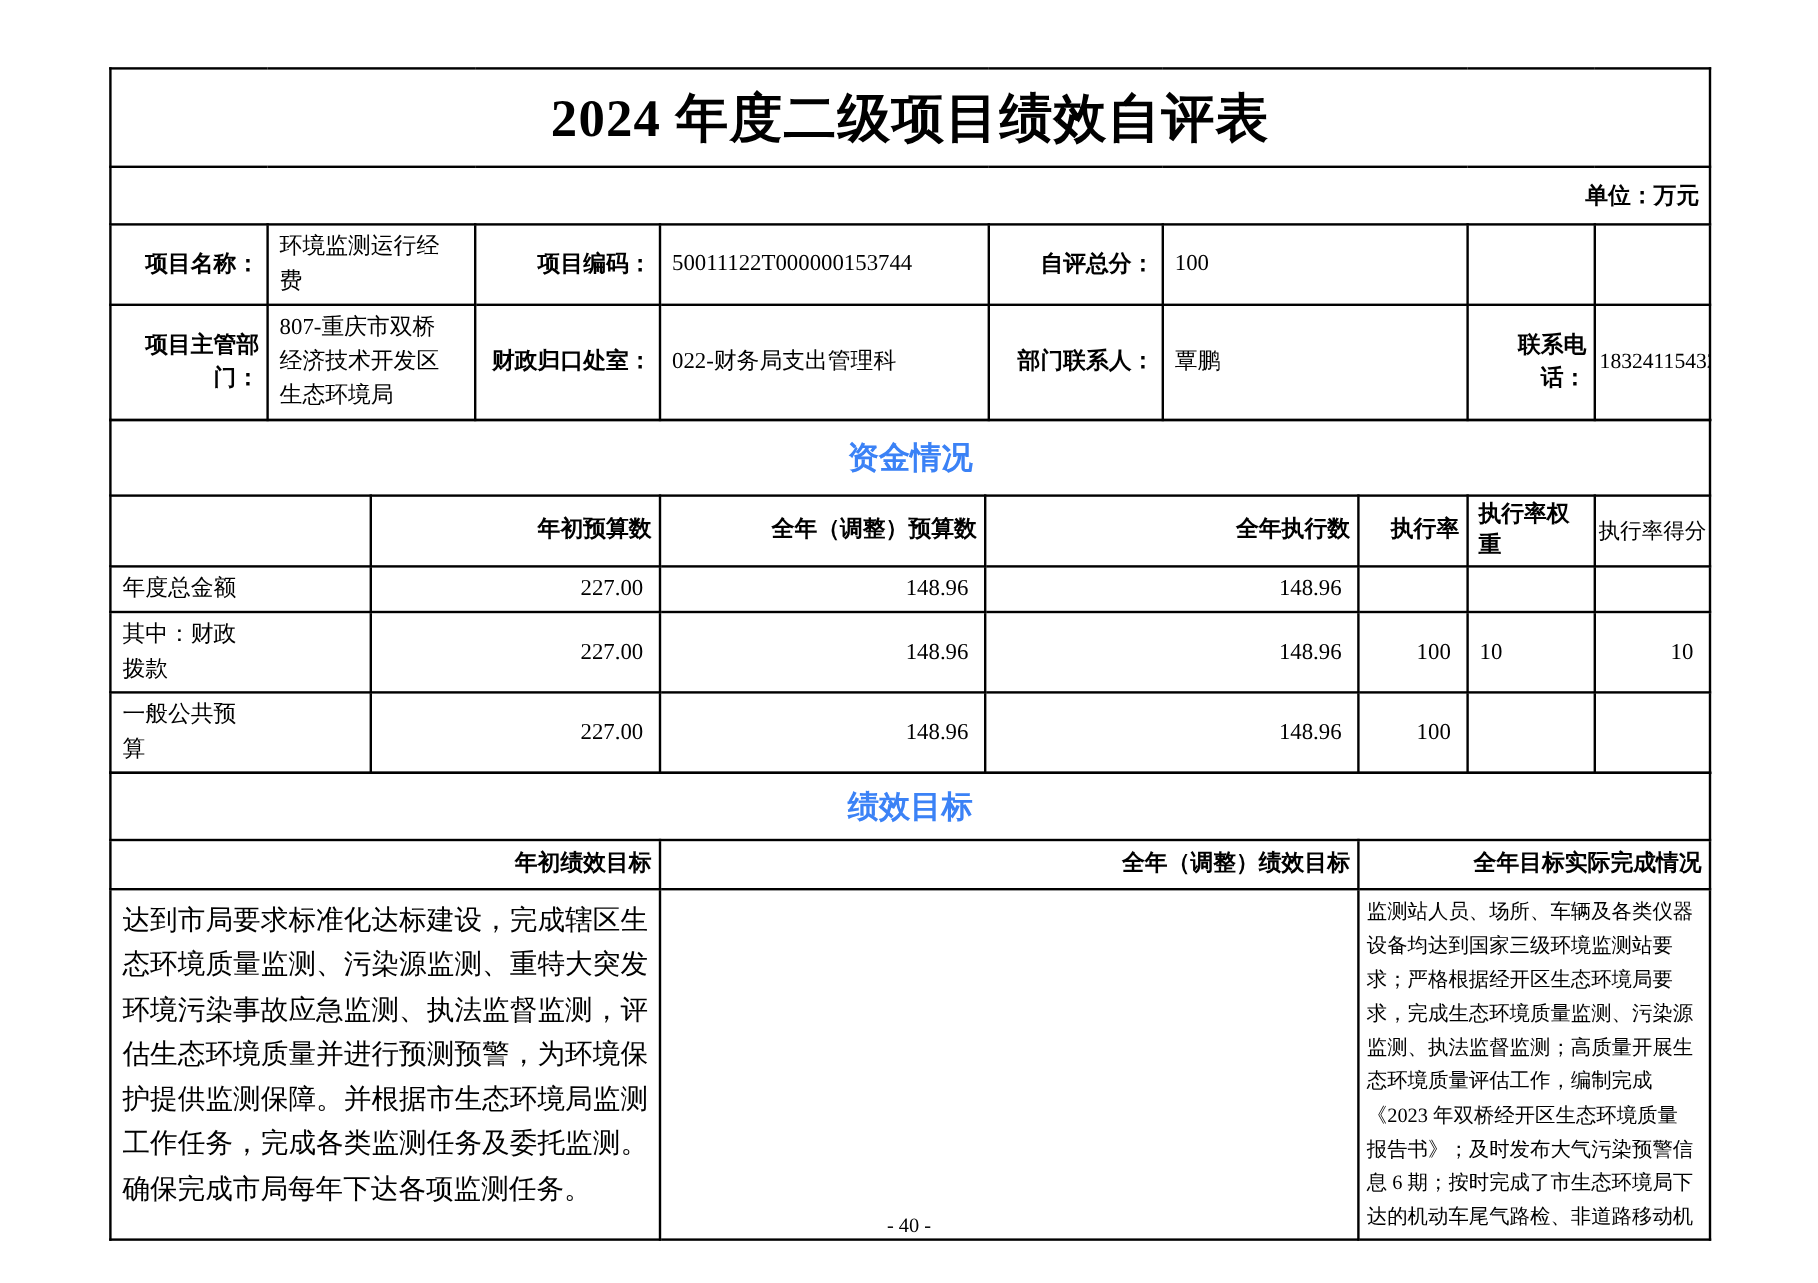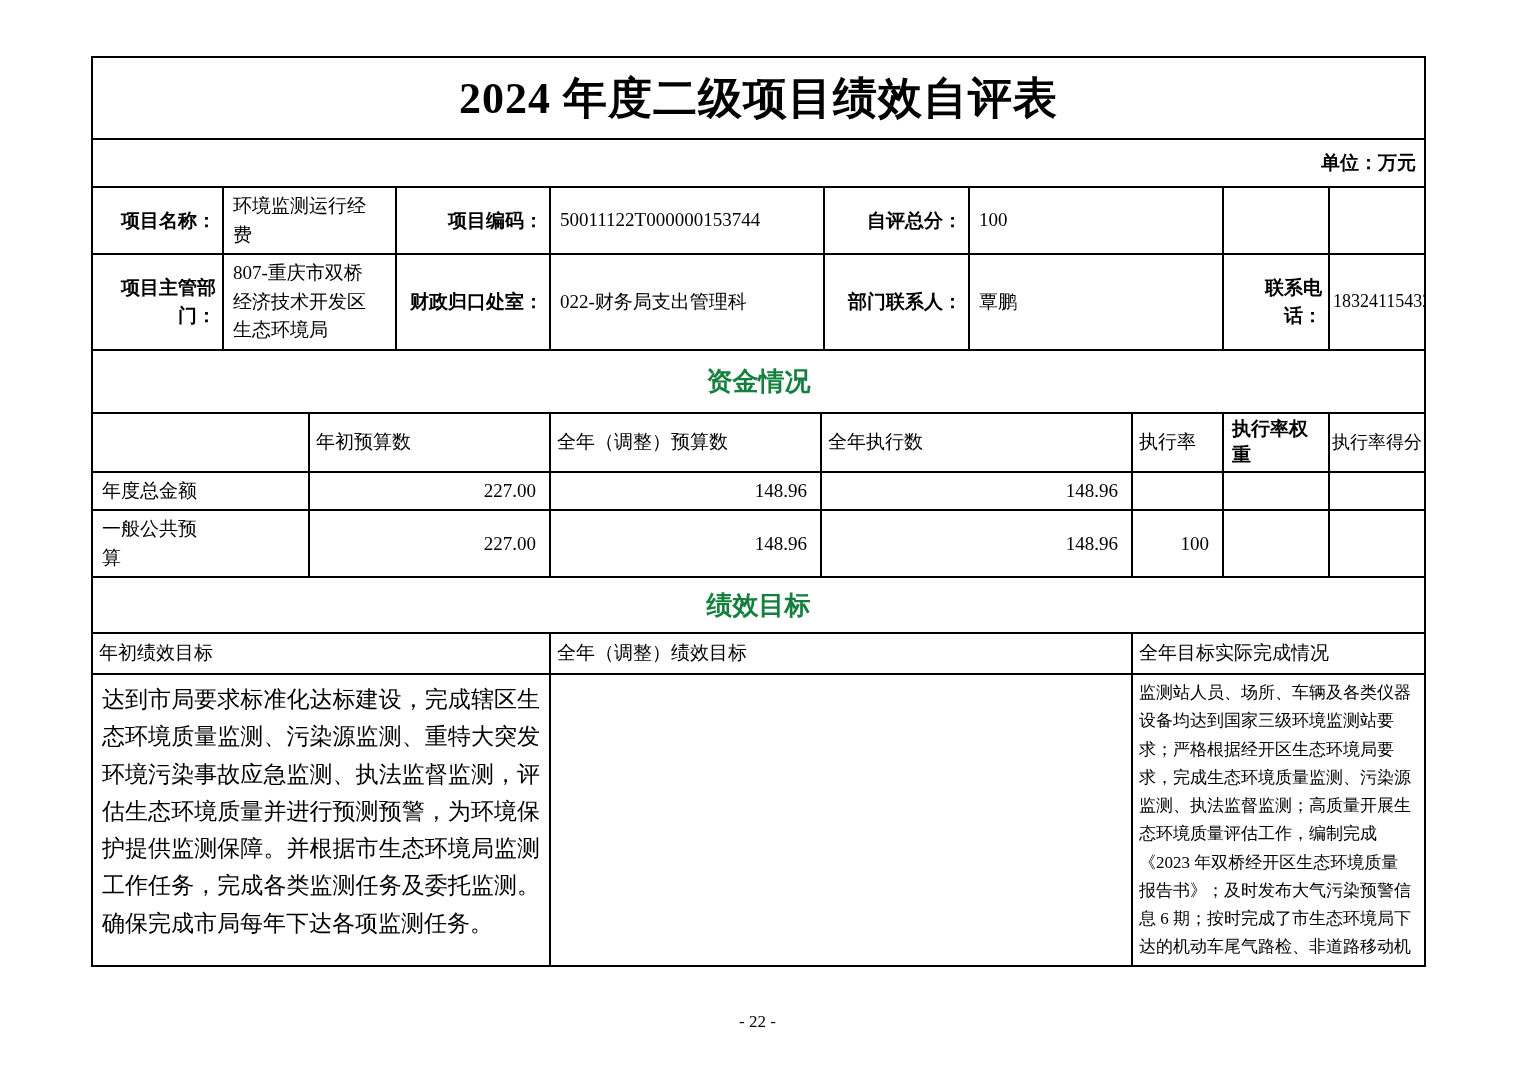--- a/index.html
+++ b/index.html
@@ -48,26 +48,26 @@
     padding: 4px 9px;
     line-height: 1.5;
   }
   .wrap { white-space: pre-line; }
   .nowrap { white-space: nowrap; padding-left: 3px; padding-right: 2px; font-size: 18px; }
 
   .banner {
     text-align: center;
     font-weight: bold;
     font-size: 26px;
-    color: #15803d;
+    color: #3b82f6;
     font-family: "Liberation Sans", "DejaVu Sans", sans-serif;
   }
   .hdr {
-    font-weight: normal;
-    text-align: left;
+    font-weight: bold;
+    text-align: right;
     line-height: 1.4;
   }
   .hdr-left {
     font-weight: bold;
     text-align: left;
     line-height: 1.4;
     white-space: pre-line;
     padding-left: 8px;
   }
   .hdr-tight { font-weight: normal; text-align: center; white-space: nowrap; font-size: 18px; padding: 2px 1px; }
@@ -178,20 +178,30 @@
       <tr style="height:33px">
         <td class="val">年度总金额</td>
         <td class="num">227.00</td>
         <td class="num">148.96</td>
         <td class="num">148.96</td>
         <td class="num"></td>
         <td class="numleft"></td>
         <td class="num"></td>
       </tr>
       <tr style="height:58px">
+        <td class="val wrap">其中：财政
+拨款</td>
+        <td class="num">227.00</td>
+        <td class="num">148.96</td>
+        <td class="num">148.96</td>
+        <td class="num">100</td>
+        <td class="numleft">10</td>
+        <td class="num">10</td>
+      </tr>
+      <tr style="height:58px">
         <td class="val wrap">一般公共预
 算</td>
         <td class="num">227.00</td>
         <td class="num">148.96</td>
         <td class="num">148.96</td>
         <td class="num">100</td>
         <td class="numleft"></td>
         <td class="num"></td>
       </tr>
     </tbody>
@@ -224,14 +234,14 @@
 《2023 年双桥经开区生态环境质量
 报告书》；及时发布大气污染预警信
 息 6 期；按时完成了市生态环境局下
 达的机动车尾气路检、非道路移动机</td>
       </tr>
     </tbody>
       </table>
 
   </div>
 
-  <div class="footer">- 22 -</div>
+  <div class="footer">- 40 -</div>
 </div>
 
 </body></html>

